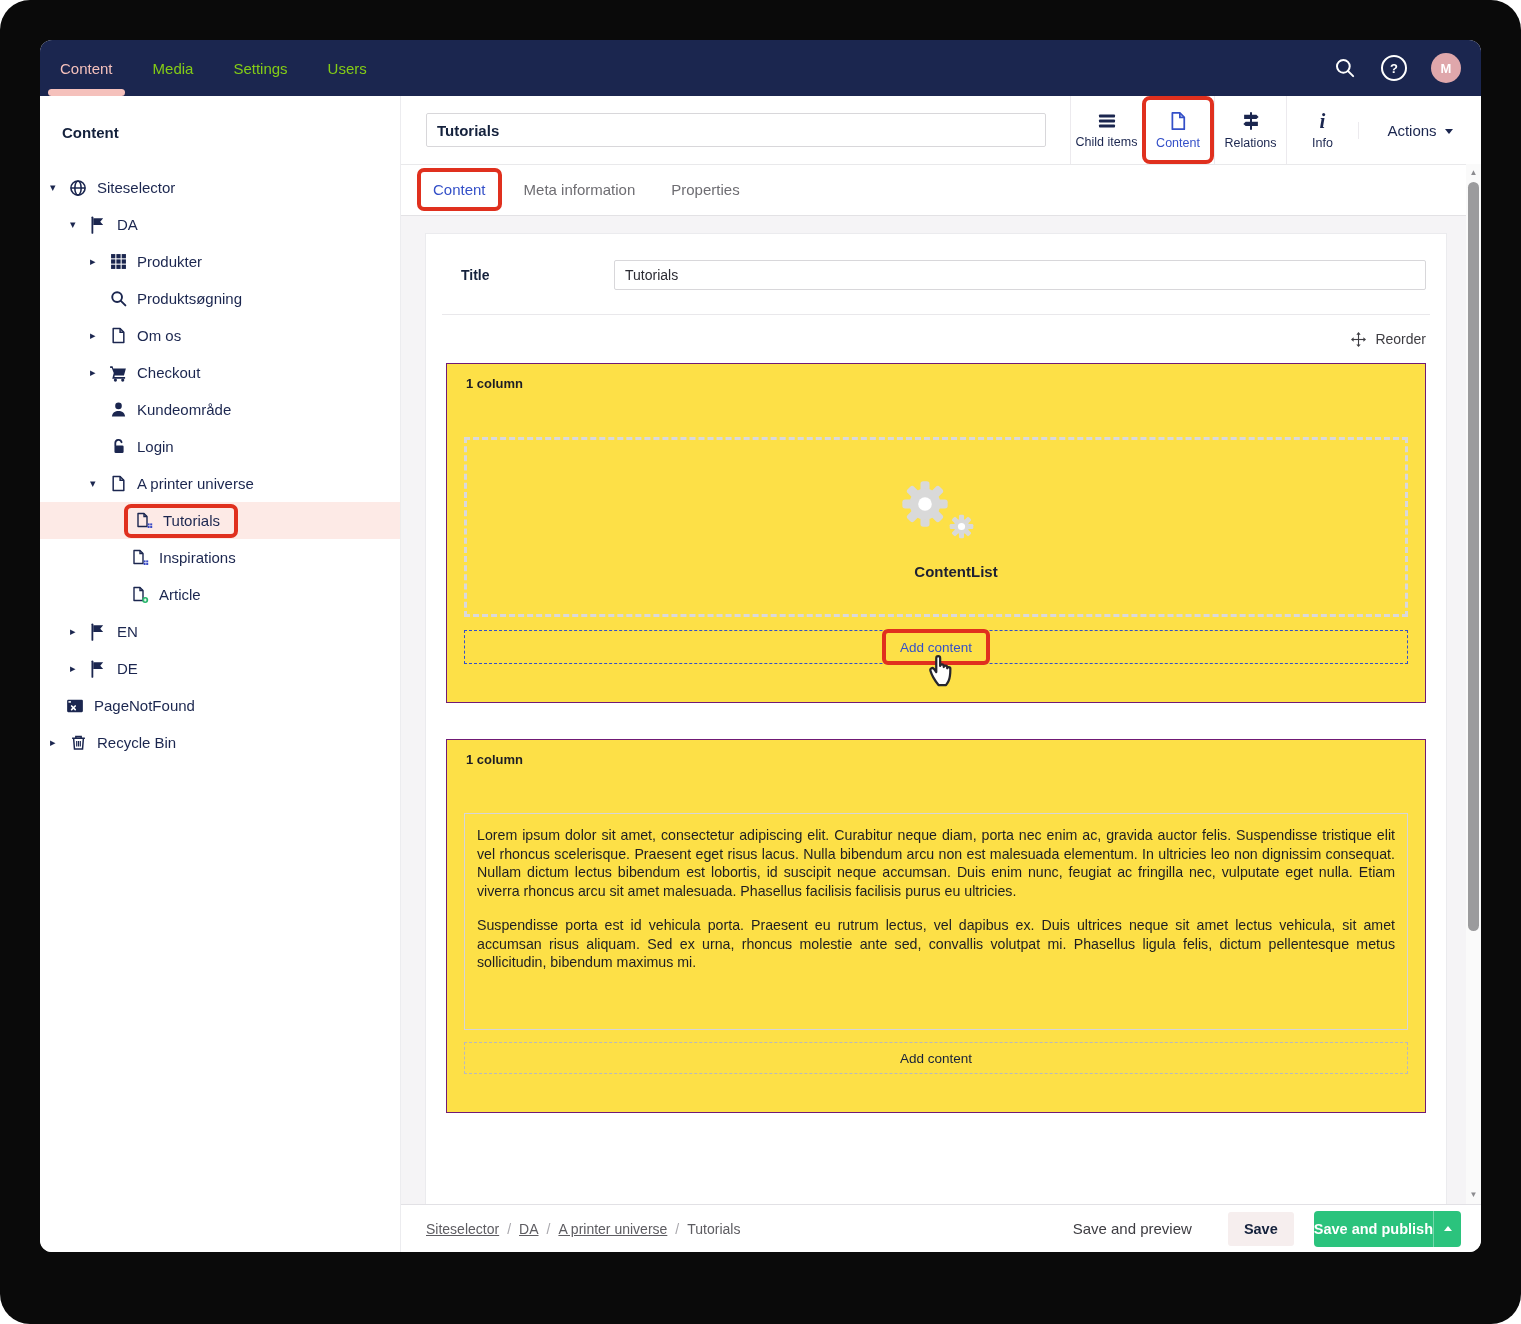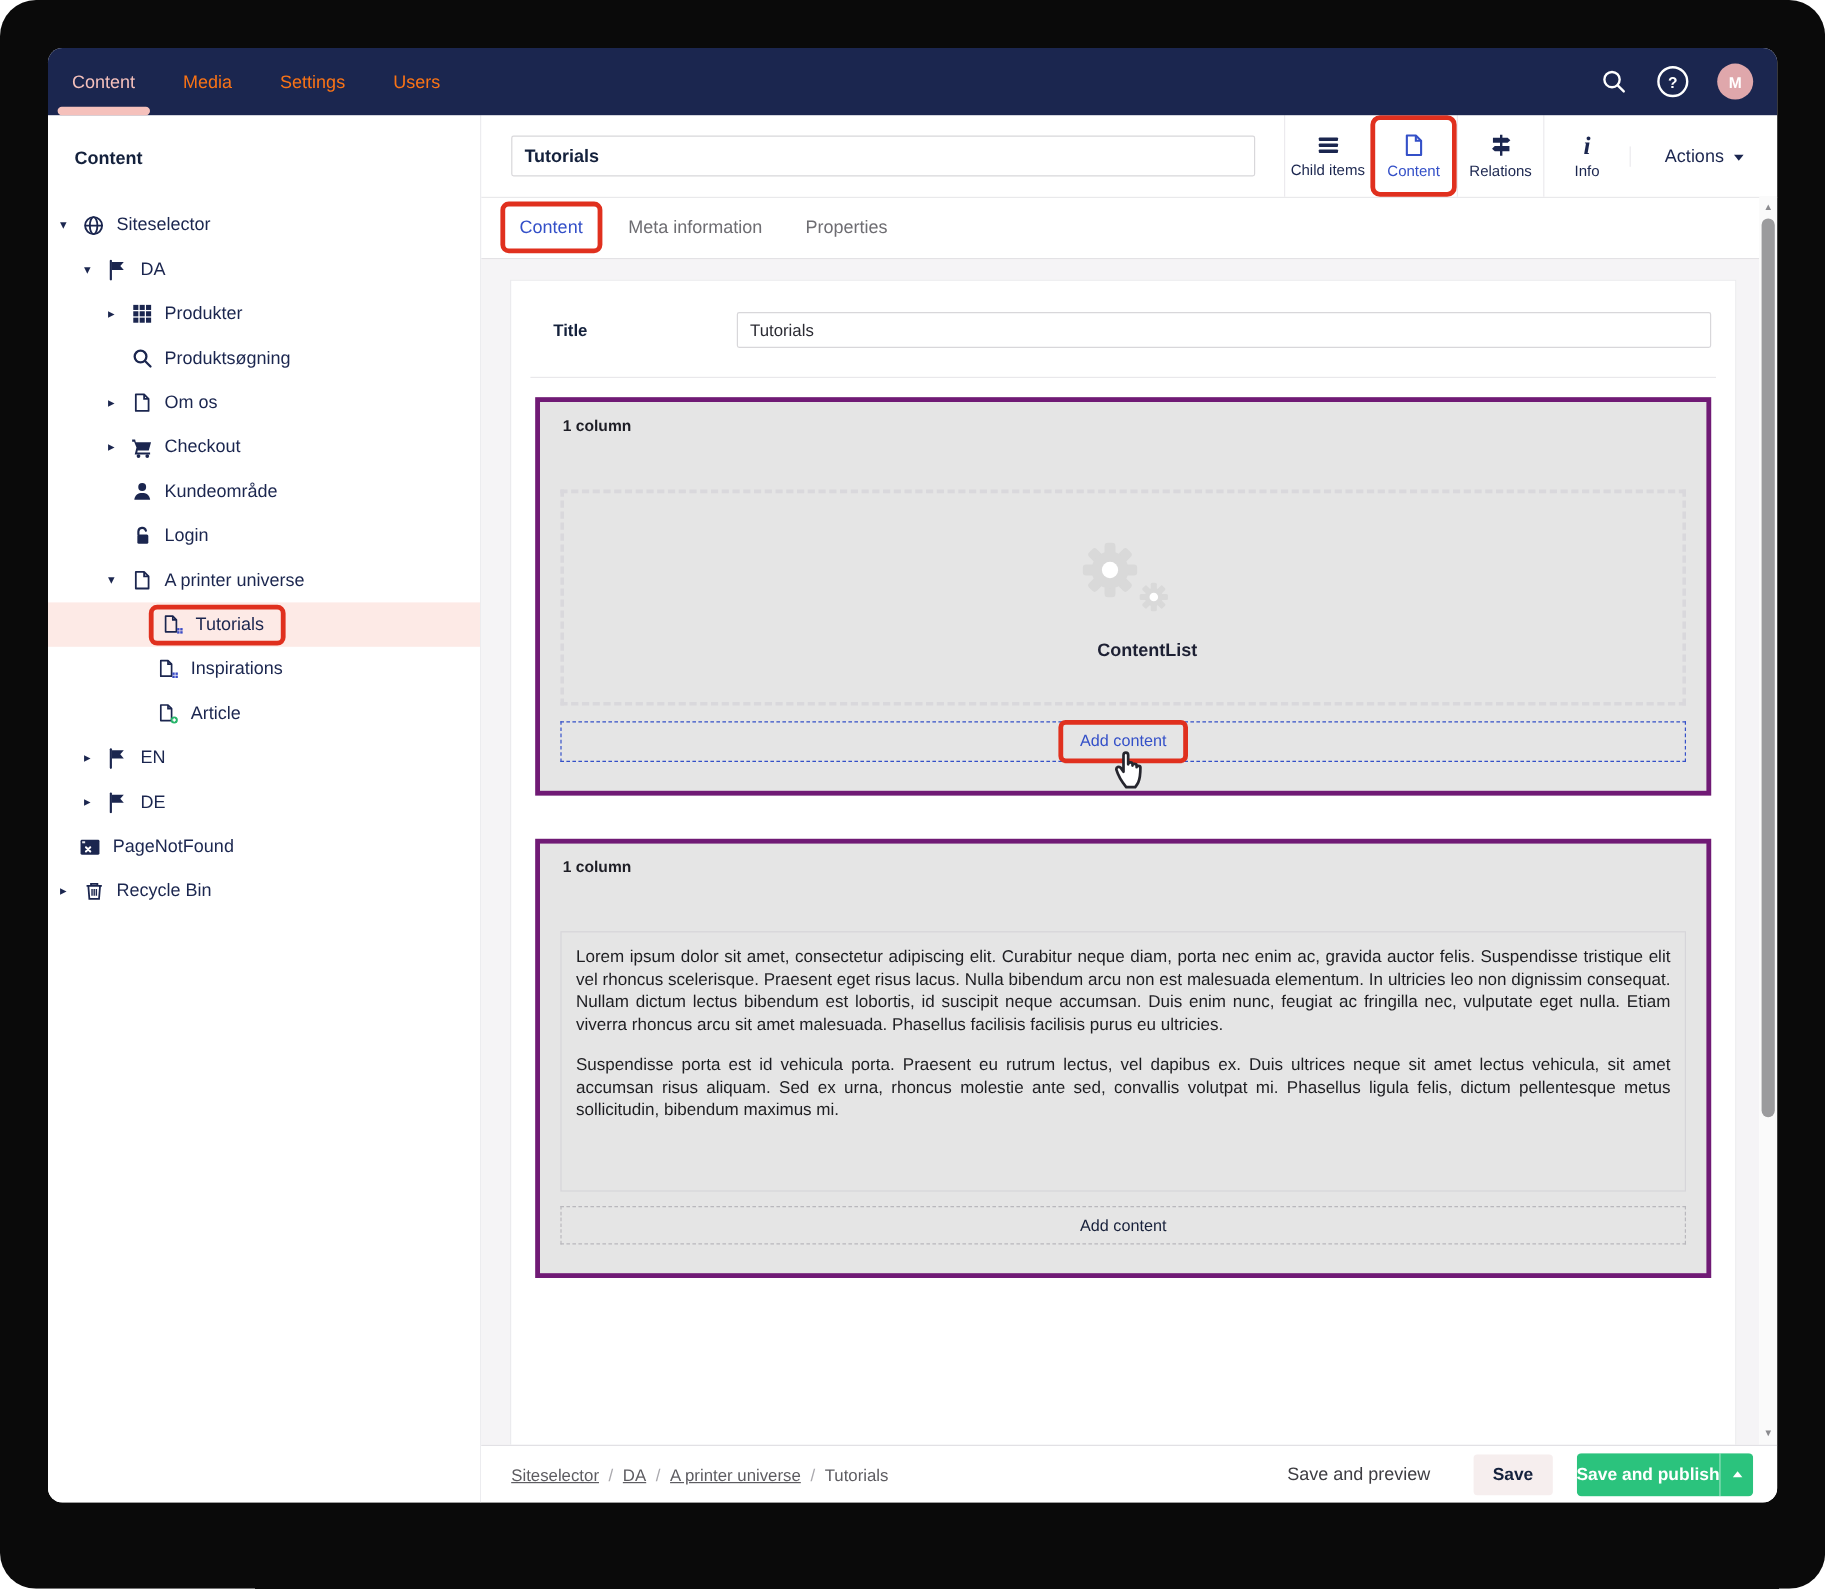--- a/index.html
+++ b/index.html
@@ -3,21 +3,21 @@
 <meta charset="utf-8">
 <style>
   html,body{margin:0;padding:0;}
   body{width:1521px;height:1324px;position:relative;background:#ffffff;font-family:"Liberation Sans",sans-serif;}
   .frame{position:absolute;inset:0;background:#0a0a0a;border-radius:30px;}
   .window{position:absolute;left:40px;top:40px;width:1441px;height:1212px;background:#fff;border-radius:12px;overflow:hidden;}
 
   
   .navbar{position:absolute;top:0;left:0;right:0;height:56px;background:#1b264f;display:flex;align-items:stretch;z-index:6;}
   #topnav-items{display:flex;}
-  .nav-item{position:relative;display:flex;align-items:center;padding:0 20px;color:#f97316;font-size:15px;cursor:pointer;}
+  .nav-item{position:relative;display:flex;align-items:center;padding:0 20px;color:#84cc16;font-size:15px;cursor:pointer;}
   .nav-item.active{color:#f5c1bc;}
   .nav-underline{position:absolute;left:8px;right:8px;bottom:0;height:7px;background:#f5c1bc;border-radius:4px;}
   .nav-right{position:absolute;right:20px;top:0;height:56px;display:flex;align-items:center;gap:24px;}
   .help-circle{width:22px;height:22px;border:2px solid #fff;border-radius:50%;color:#fff;font-size:13px;font-weight:700;display:flex;align-items:center;justify-content:center;cursor:pointer;}
   .avatar{width:30px;height:30px;border-radius:50%;background:#dfa7ab;color:#fff;font-weight:700;font-size:13px;display:flex;align-items:center;justify-content:center;cursor:pointer;}
 
   
   .sidebar{position:absolute;top:56px;left:0;width:360px;bottom:0;background:#fff;border-right:1px solid #ececef;z-index:5;}
   .sidebar-title{font-size:15px;font-weight:700;color:#14213c;padding:28px 0 0 22px;}
   #tree{margin-top:28px;}
@@ -49,21 +49,21 @@
   .tab.annotated{border:4px solid #e0301e;border-radius:7px;padding:9px 12px;margin:0 4px;}
 
   
   .bodyarea{position:absolute;left:361px;right:15px;top:176px;bottom:48px;background:#f5f4f6;overflow:hidden;}
   .panel{background:#fff;border:1px solid #ebebee;margin:17px 19px 0 24px;min-height:1100px;padding:20px 20px 0 20px;box-sizing:border-box;}
   .title-row{display:flex;align-items:center;margin:6px 0 24px 0;}
   .title-label{width:168px;font-size:14px;font-weight:700;color:#14213c;padding-left:15px;box-sizing:border-box;}
   .title-input{flex:1;height:30px;border:1px solid #d8d7da;border-radius:2px;padding:0 10px;font-family:"Liberation Sans",sans-serif;font-size:14px;color:#2b2b33;box-sizing:border-box;}
   .divider{height:1px;background:#e9e8eb;margin:0 -4px 16px;}
   .reorder-row{display:flex;justify-content:flex-end;align-items:center;gap:7px;color:#3e3d42;font-size:14px;margin-bottom:16px;cursor:pointer;}
-  .card{border:4px solid #701a75;background:#e5e5e5;margin-bottom:36px;padding:10px 17px 24px;position:relative;}
+  .card{border:1px solid #701a75;background:#fde047;margin-bottom:36px;padding:10px 17px 38px;position:relative;}
   .card-label{font-size:13px;font-weight:700;color:#1d1d25;margin:2px 0 46px 2px;}
   .slot{border:3px dashed #d9d8dc;min-height:174px;display:flex;flex-direction:column;align-items:center;justify-content:center;}
   .gears{position:relative;height:72px;width:92px;}
   .gear-big{position:absolute;left:6px;top:0;}
   .gear-small{position:absolute;left:58px;top:38px;}
   .slot-label{font-size:15px;font-weight:700;color:#1d2033;margin-top:16px;margin-left:40px;}
   .addstrip-blue{border:1px dashed #3450c8;height:32px;margin-top:13px;display:flex;align-items:center;justify-content:center;position:relative;overflow:visible;}
   .add-anno{border:4px solid #e0301e;border-radius:6px;padding:5px 14px;position:relative;z-index:2;background:transparent;}
   .add-link-blue{color:#3450c8;font-size:13.5px;cursor:pointer;}
   .cursor-hand{position:absolute;left:calc(50% - 14px);top:15px;z-index:3;pointer-events:none;}
@@ -370,20 +370,33 @@
     <div class="bodyarea">
       <div class="panel">
 
         <div class="title-row">
           <div class="title-label">Title</div>
           <input class="title-input" type="text" value="Tutorials" style="">
         </div>
 
         <div class="divider"></div>
 
+        <div class="reorder-row">
+          <span class="icn">
+            <svg viewBox="0 0 16 16" width="15" height="15" fill="#3e3d42">
+                <path d="M8 0l2.3 2.8H5.7z"></path>
+                <path d="M8 16l2.3-2.8H5.7z"></path>
+                <path d="M0 8l2.8-2.3v4.6z"></path>
+                <path d="M16 8l-2.8-2.3v4.6z"></path>
+                <path d="M7.4 2h1.2v12H7.4z"></path>
+                <path d="M2 7.4h12v1.2H2z"></path>
+              </svg>
+          </span>
+          <span>Reorder</span>
+        </div>
 
         <div class="card">
           <div class="card-label">1 column</div>
           <div class="slot">
             <div class="gears">
               <span class="gear-big"><svg viewBox="0 0 64 64" width="58" height="58">
                     <g fill="#d9d9d9">
                       <rect x="27" y="7" width="10" height="50" rx="3"></rect>
                       <rect x="27" y="7" width="10" height="50" rx="3" transform="rotate(45 32 32)"></rect>
                       <rect x="27" y="7" width="10" height="50" rx="3" transform="rotate(90 32 32)"></rect>

